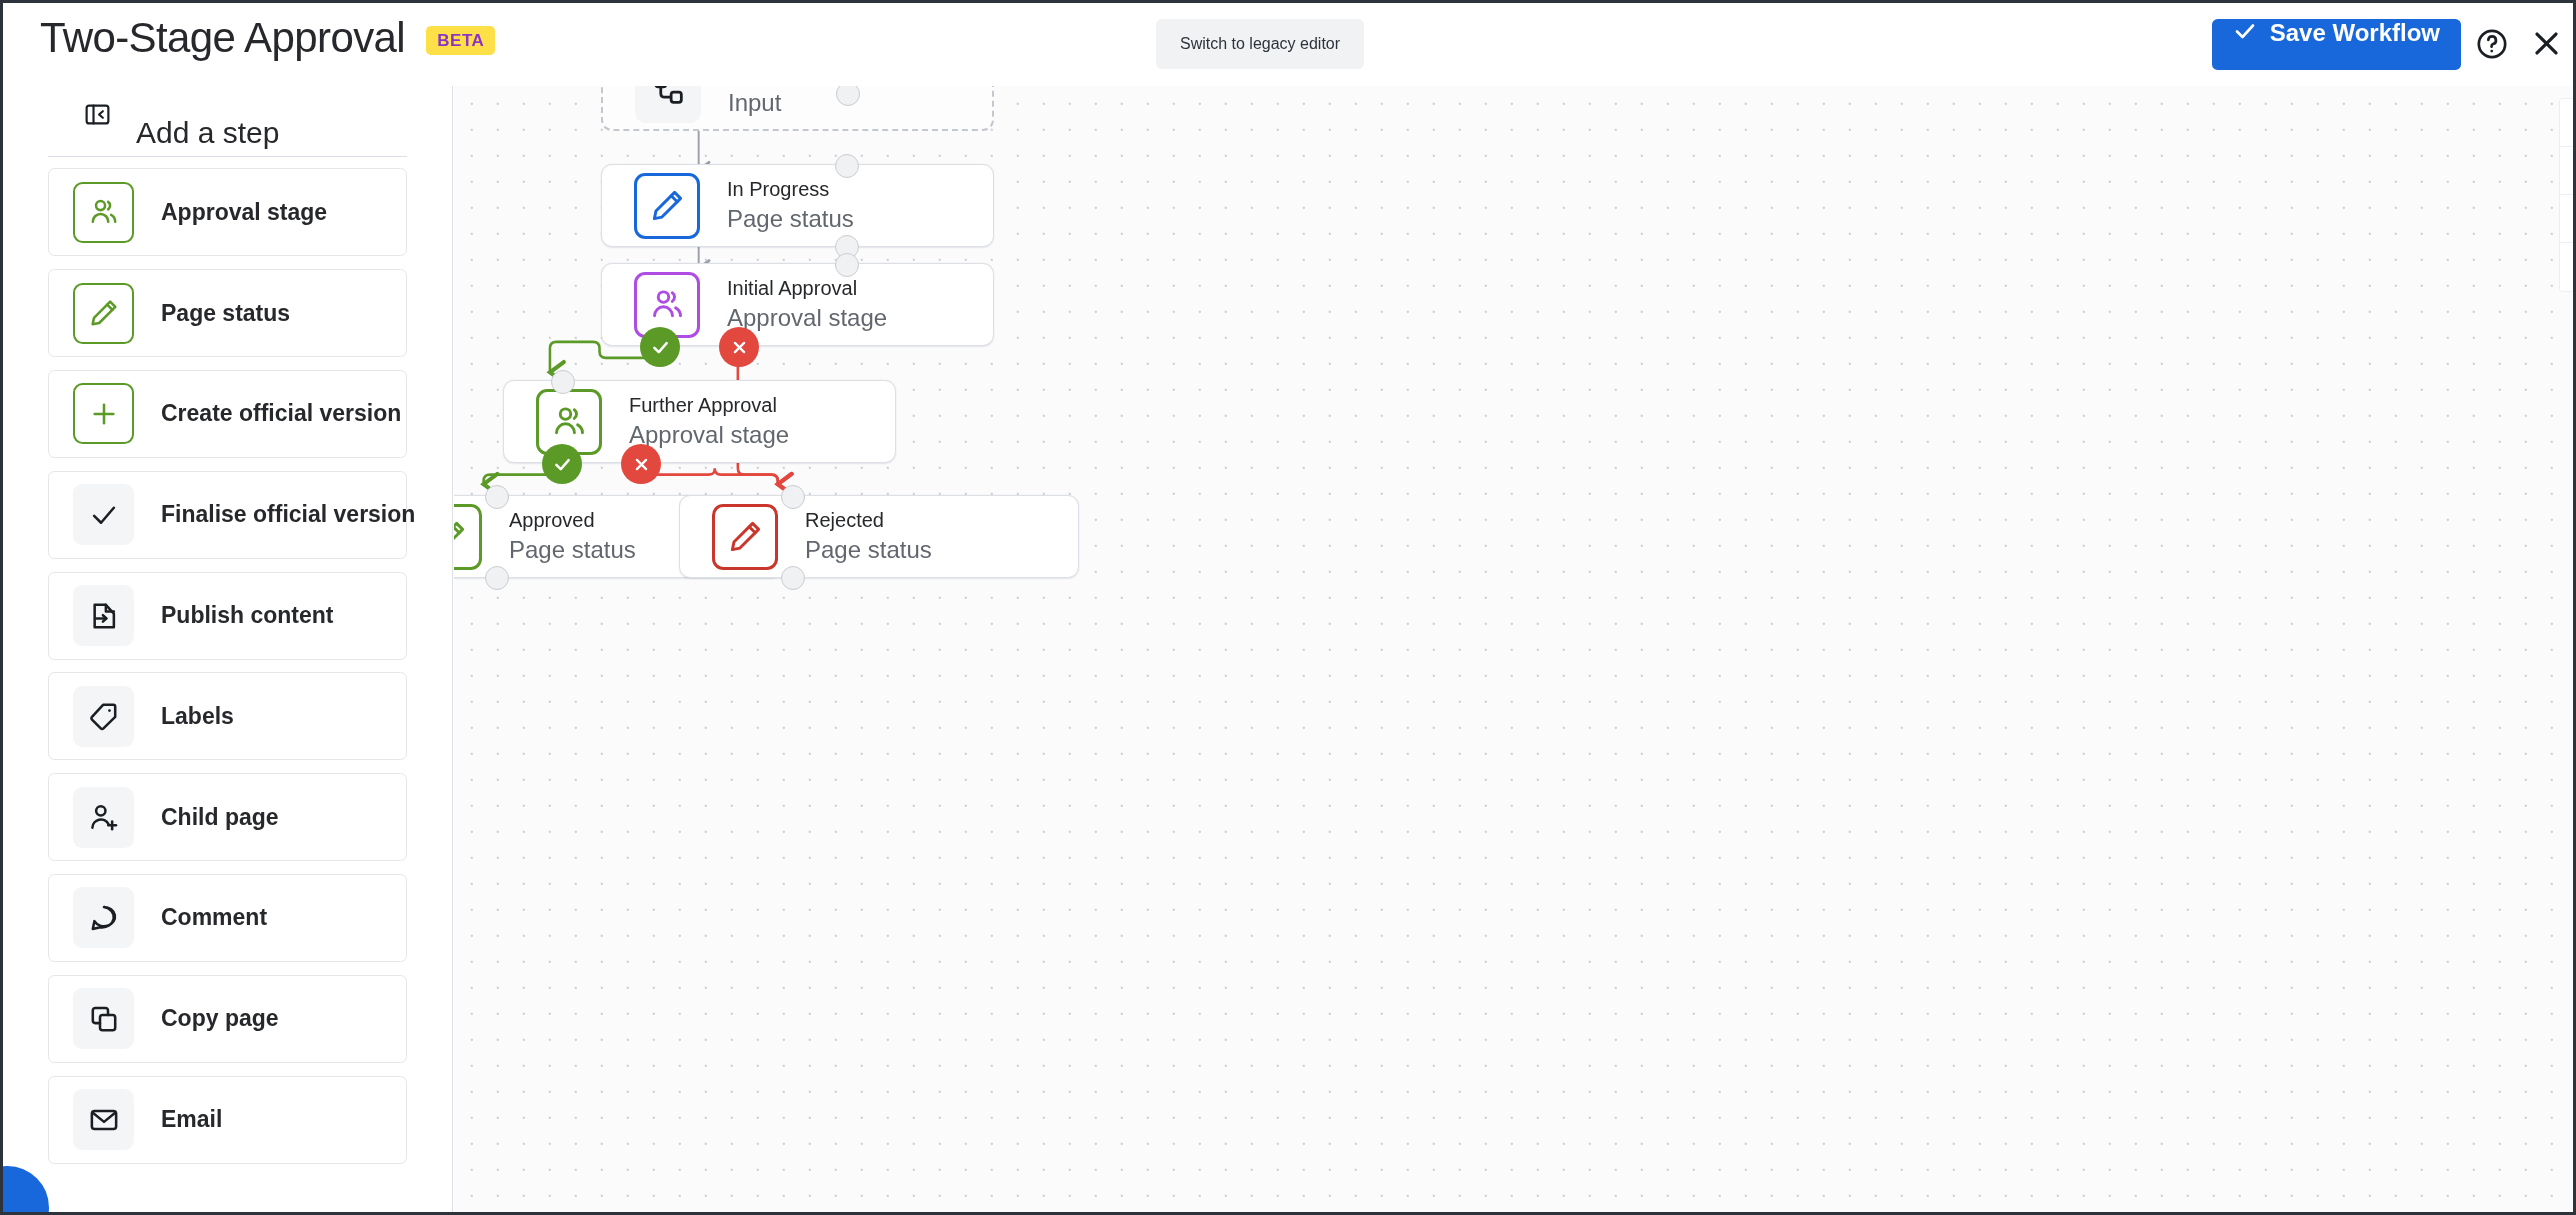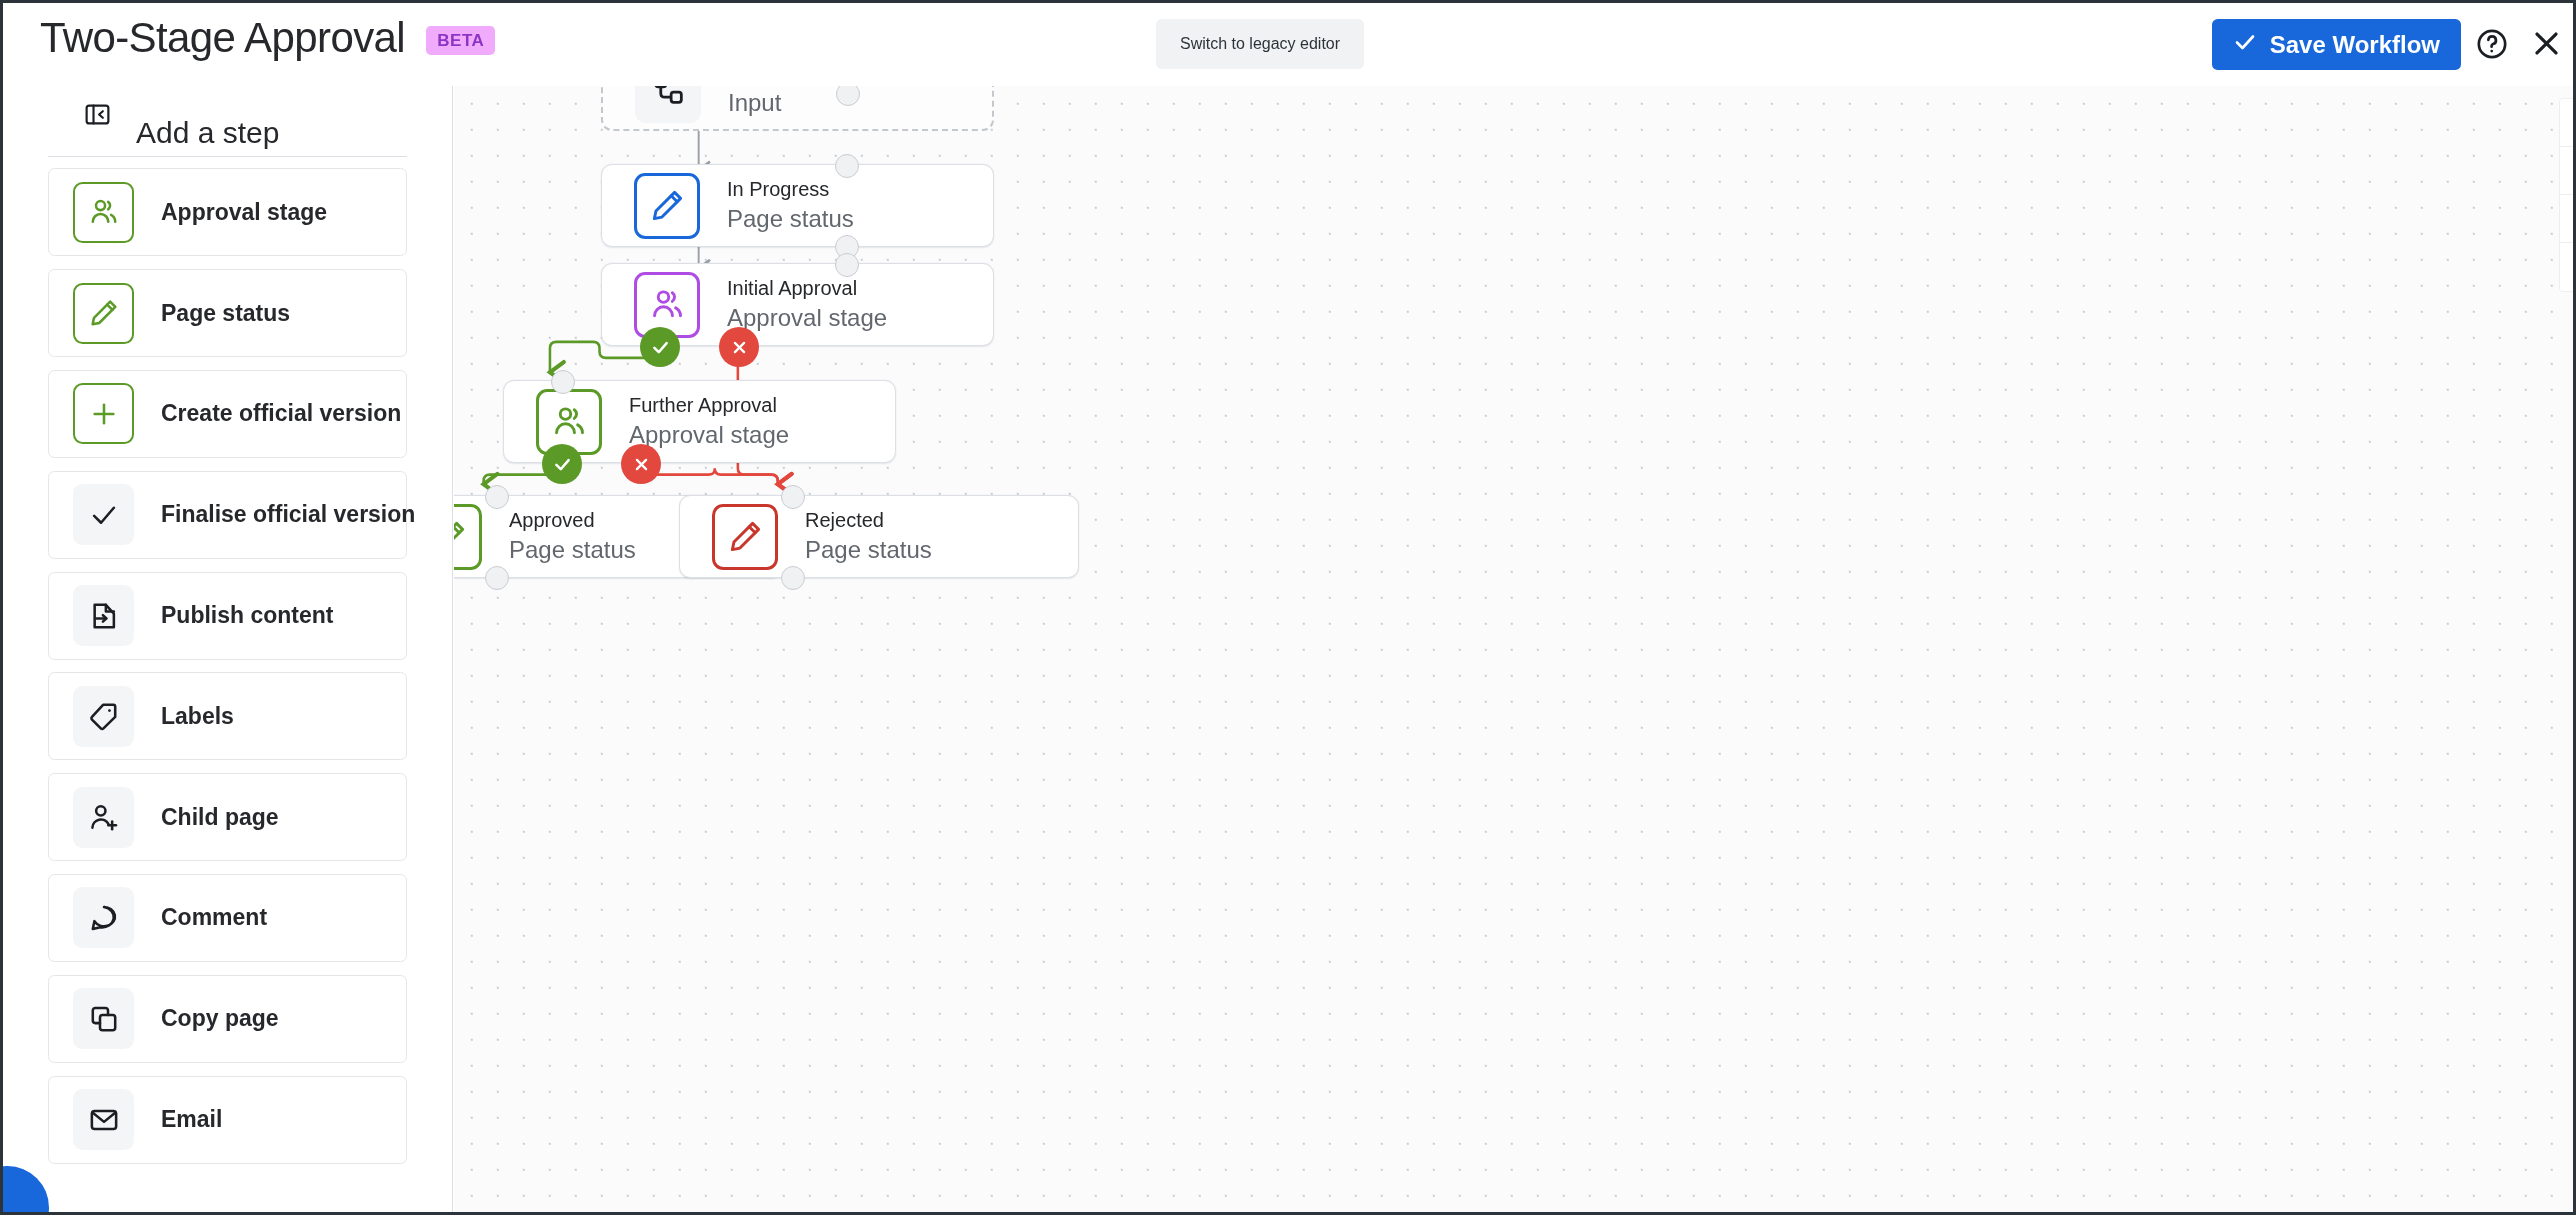--- a/index.html
+++ b/index.html
@@ -39,21 +39,21 @@
     gap: 21px;
   }
   #page-title {
     font-size: 42px;
     font-weight: 400;
     color: #26282b;
     letter-spacing: -0.6px;
     white-space: nowrap;
   }
   #beta-badge {
-    background: #f0abfc;
+    background: #fde047;
     color: #8e34c4;
     font-size: 17px;
     font-weight: bold;
     letter-spacing: 0.5px;
     padding: 4.8px 11.2px 4px 11.2px;
     border-radius: 4.8px;
     margin-top: 4.8px;
   }
 
   #legacy-btn {
@@ -77,21 +77,20 @@
     height: 51px;
     padding: 0 21px;
     background: #1868db;
     border: none;
     border-radius: 5.6px;
     color: #fff;
     font-family: "Liberation Sans", sans-serif;
     font-size: 24px;
     font-weight: bold;
     display: flex;
-    align-items: center;
     gap: 12.8px;
     cursor: pointer;
     white-space: nowrap;
   }
 
   #help-btn, #close-btn {
     position: absolute;
     top: 17.6px;
     width: 46px; height: 46px;
     display: flex; align-items: center; justify-content: center;

